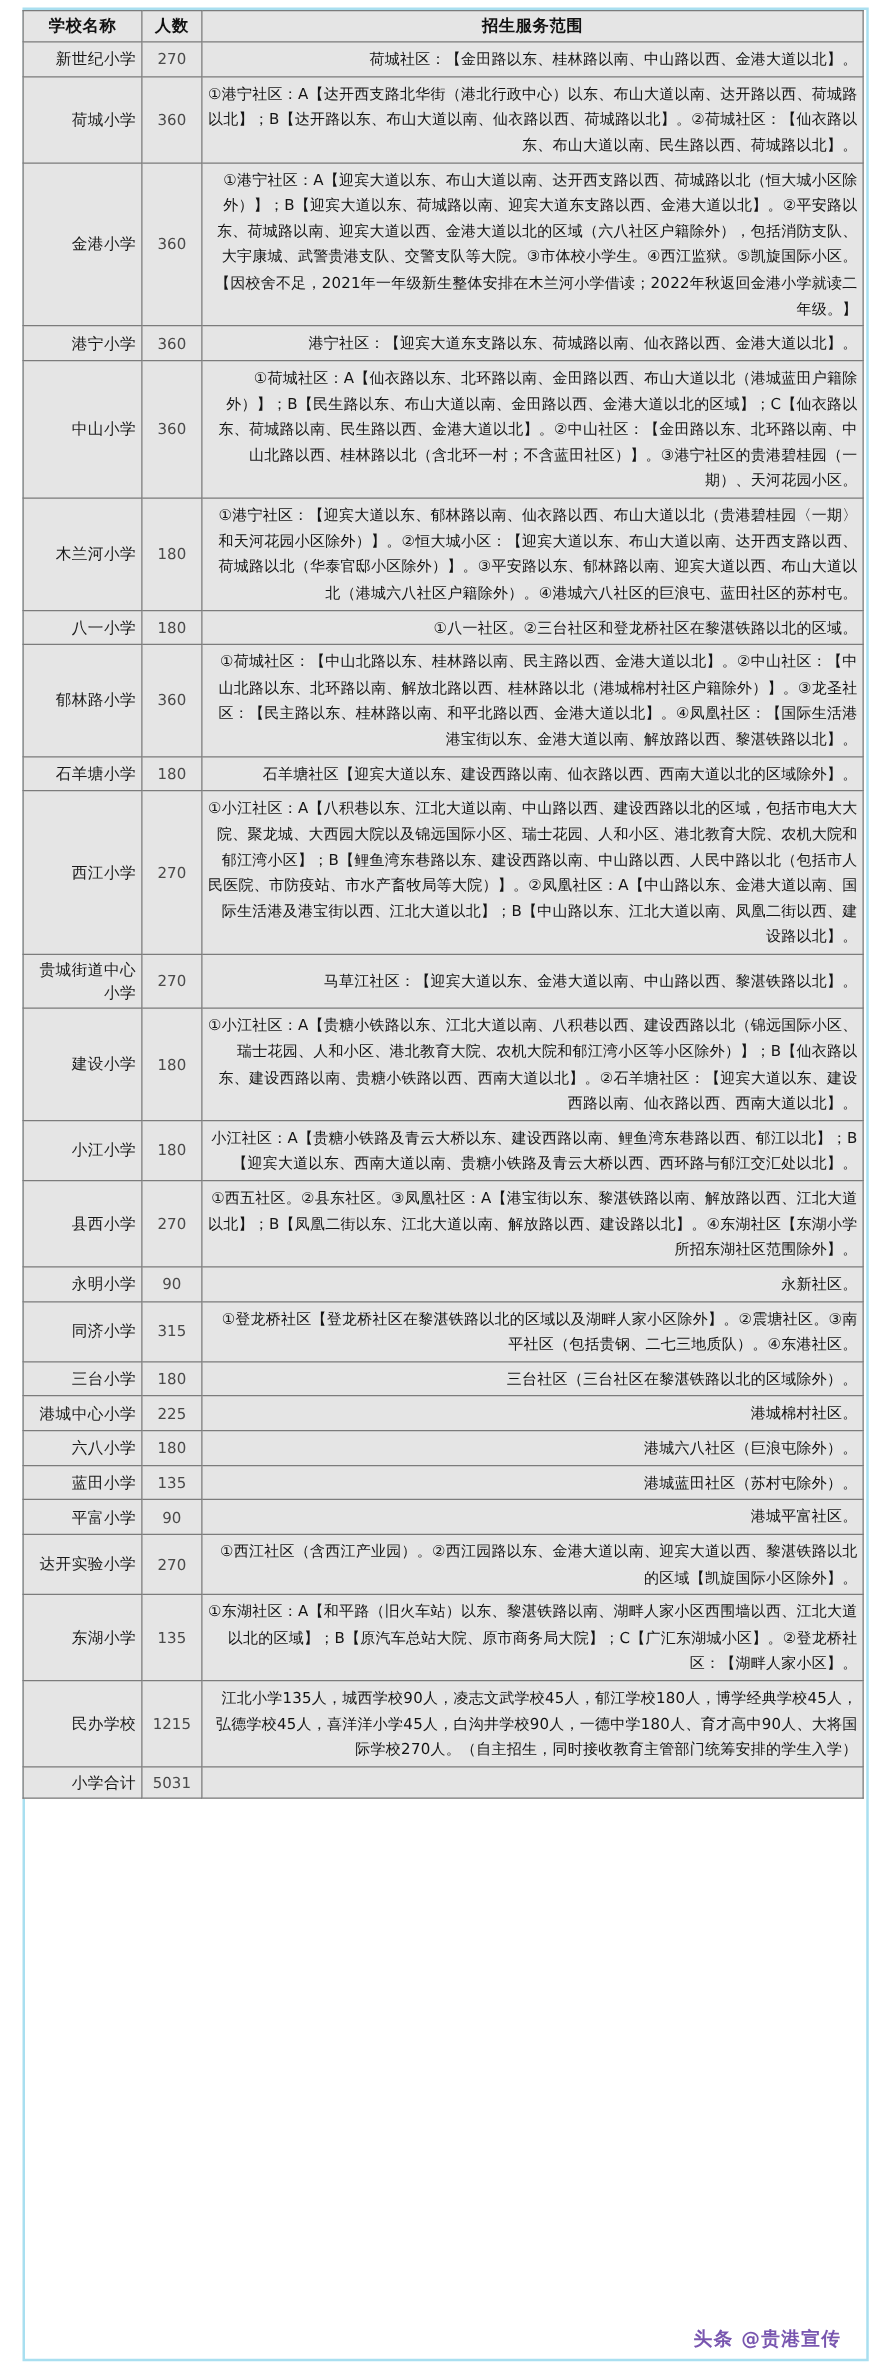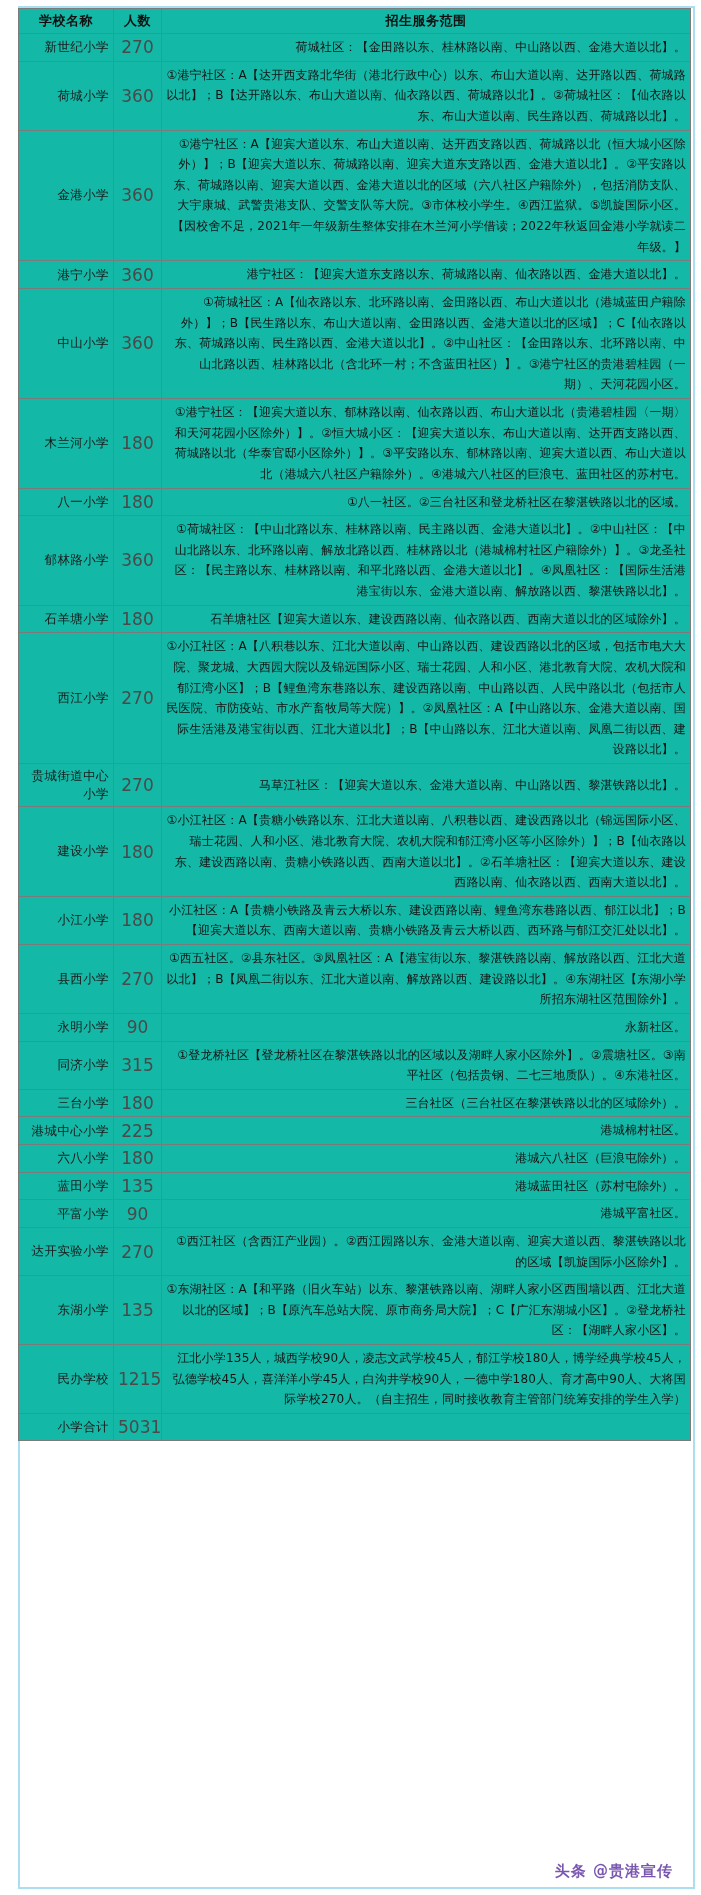--- a/index.html
+++ b/index.html
@@ -21,21 +21,21 @@
     position:absolute;
     left:18px; top:6px; right:6px; bottom:6px;
     border:2px solid #a9dff0;
     pointer-events:none;
   }
   table.sheet{
     position:relative;
     border-collapse:collapse;
     width:672px;
     table-layout:fixed;
-    background:#14b8a6;
+    background:#e5e5e5;
   }
   table.sheet td, table.sheet th{
     border:1px solid #7b7b7b;
     vertical-align:middle;
     padding:3px 4px;
     box-sizing:border-box;
   }
   col.c-name{width:95px;}
   col.c-num{width:48px;}
   col.c-scope{width:529px;}
@@ -50,21 +50,21 @@
   }
   td.name{
     text-align:right;
     font-size:12.5px;
     color:#1a1a1a;
     line-height:1.45;
     letter-spacing:0.4px;
   }
   td.num{
     text-align:center;
-    font-size:17px;
+    font-size:12px;
     color:#4a4a4a;
     font-family:"DejaVu Sans","Liberation Sans",sans-serif;
   }
   td.scope{
     text-align:right;
     font-size:12px;
     color:#141414;
     line-height:1.72;
     letter-spacing:0.2px;
     padding:5px 4px 5px 5px;

